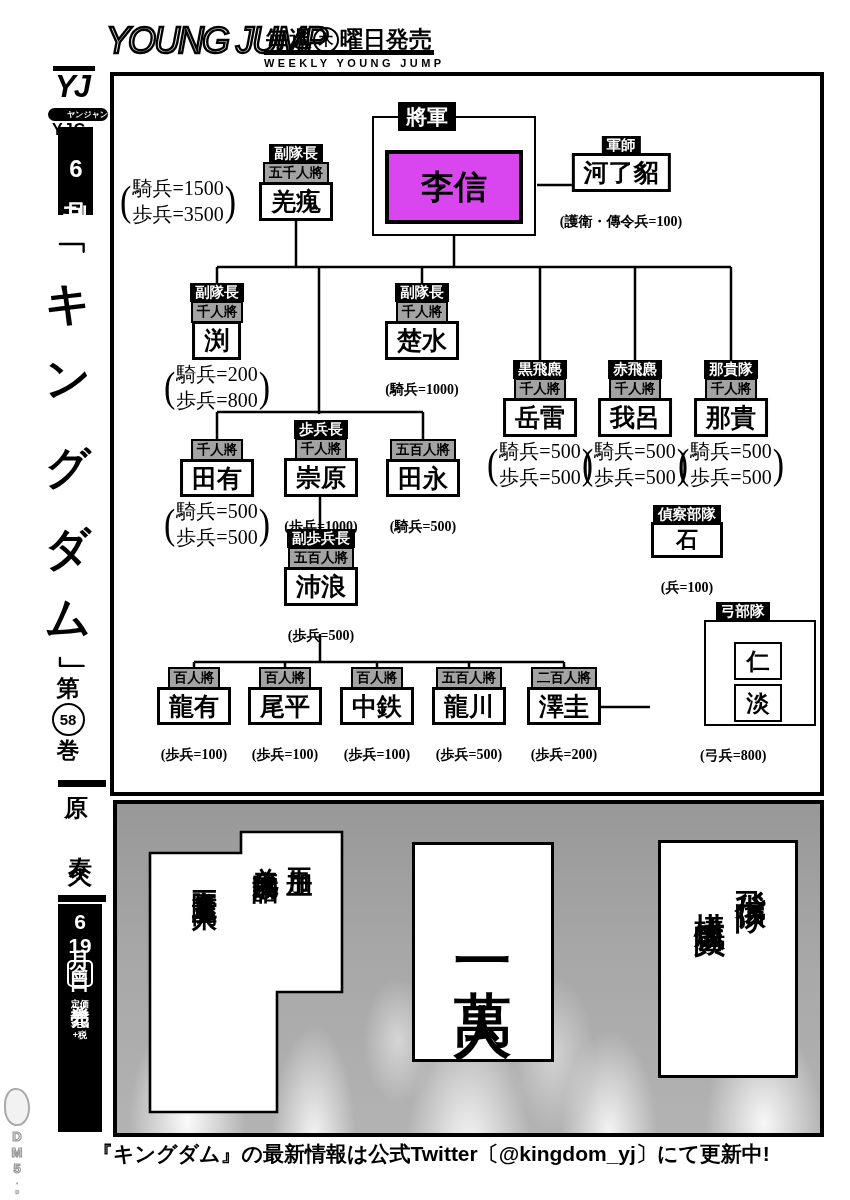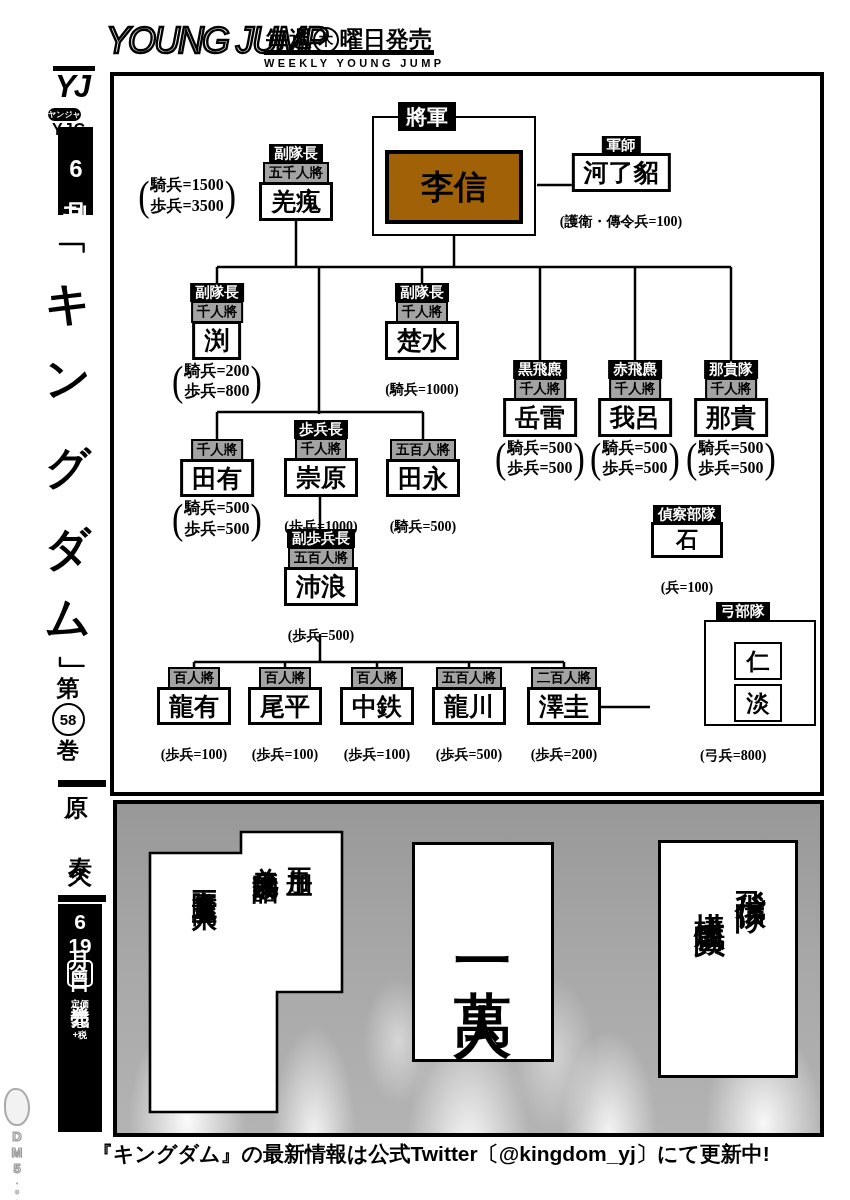--- a/index.html
+++ b/index.html
@@ -11,22 +11,22 @@
         letter-spacing:-2px;color:#fff;-webkit-text-stroke:2.4px #000;white-space:nowrap;}
   .weekly{position:absolute;left:266px;top:24px;font-size:23px;font-weight:900;white-space:nowrap;letter-spacing:0;}
   .weekly .circ{display:inline-block;width:22px;height:22px;border:2.4px solid #000;border-radius:50%;
         font-size:15px;line-height:22px;text-align:center;vertical-align:2px;margin:0 1px;font-weight:900;}
   .weekly-bar{position:absolute;left:264px;top:50px;width:170px;height:5px;background:#000;}
   .weekly-en{position:absolute;left:264px;top:57px;font-size:11px;font-weight:900;letter-spacing:3.4px;white-space:nowrap;}
 
   
   .yj-bar{position:absolute;left:53px;top:66px;width:42px;height:5px;background:#000;}
   .yj{position:absolute;left:55px;top:69px;font-size:31px;font-weight:900;font-style:italic;letter-spacing:-2px;}
-  .yanjan{position:absolute;left:48px;top:108px;width:33px;height:13px;background:#000;border-radius:7px;
-        color:#fff;font-size:8px;font-weight:bold;text-align:left;line-height:13px;}
+  .yanjan{position:absolute;left:48px;top:108px;width:60px;height:13px;background:#000;border-radius:7px;
+        color:#fff;font-size:8px;font-weight:bold;text-align:right;line-height:13px;}
   .yjc{position:absolute;left:52px;top:121px;font-size:16px;font-weight:900;letter-spacing:1px;}
   .monthly{position:absolute;left:58px;top:127px;width:35px;height:88px;background:#000;color:#fff;
         writing-mode:vertical-rl;text-orientation:upright;font-size:24px;font-weight:900;
         display:flex;align-items:center;justify-content:center;letter-spacing:2px;}
   .brk-open{position:absolute;left:58px;top:222px;font-size:30px;font-weight:bold;}
   .series-title{position:absolute;left:42px;top:252px;height:400px;writing-mode:vertical-rl;text-orientation:upright;
         font-size:45px;font-weight:900;letter-spacing:28px;line-height:1;left:46px;}
   .brk-close{position:absolute;left:58px;top:646px;font-size:30px;font-weight:bold;}
   .vol{position:absolute;left:50px;top:676px;width:36px;display:flex;flex-direction:column;align-items:center;}
   .vol .kanji{font-size:23px;font-weight:900;line-height:1.1;}
@@ -55,21 +55,21 @@
   .chart-frame{position:absolute;left:110px;top:72px;width:706px;height:716px;border:4px solid #000;background:#fff;}
   .lines{position:absolute;left:0;top:0;width:706px;height:716px;z-index:1;}
   .node{position:absolute;display:flex;flex-direction:column;align-items:center;z-index:2;transform:translateX(-50%);}
   .tag{background:#000;color:#fff;font-weight:bold;font-size:14.5px;padding:1px 5px;line-height:1.2;white-space:nowrap;z-index:4;}
   .rank{background:#a3a3a3;border:2px solid #000;font-weight:bold;font-size:13.5px;padding:0 4px;line-height:1.3;
         margin-top:-1px;white-space:nowrap;z-index:4;}
   .nbox{background:#fff;border:3px solid #000;font-weight:bold;font-size:25px;line-height:1.15;padding:2px 9px;
         margin-top:-2px;white-space:nowrap;z-index:3;}
   .note{font-family:"Liberation Serif",serif;font-size:14px;font-weight:bold;margin-top:21px;white-space:nowrap;z-index:3;}
   .note2{display:flex;align-items:center;margin-top:1px;z-index:3;}
-  .note2 .col{display:flex;flex-direction:column;font-family:"Liberation Serif",serif;font-size:16px;font-weight:bold;line-height:1.3;white-space:nowrap;}
+  .note2 .col{display:flex;flex-direction:column;font-family:"Liberation Serif",serif;font-size:20px;font-weight:normal;line-height:1.3;white-space:nowrap;}
   .bp{font-family:"Liberation Serif",serif;font-size:34px;font-weight:400;transform:scaleY(1.25);line-height:1;padding:0 1px;}
 
   
   .n1{left:507px;top:60px;}   
   .n2{left:182px;top:68px;}   
   .n2 .sidenote{position:absolute;right:96px;top:30px;}
   .n3{left:103px;top:207px;}  
   .n4{left:308px;top:207px;}  
   .n5{left:426px;top:284px;}  
   .n6{left:521px;top:284px;}  
@@ -82,21 +82,21 @@
   .n13{left:80px;top:592px;}
   .n14{left:171px;top:592px;}
   .n15{left:263px;top:592px;}
   .n16{left:355px;top:592px;}
   .n17{left:450px;top:592px;}
   .n18{left:590px;top:526px;align-items:flex-start;transform:none;} 
 
   .shogun{position:absolute;left:258px;top:40px;width:160px;height:116px;border:2.5px solid #000;background:#fff;z-index:2;}
   .shogun .tag{position:absolute;left:24px;top:-16px;font-size:21px;padding:2px 8px;}
   .shogun .inner{position:absolute;left:11px;top:32px;width:130px;height:66px;border:4px solid #000;
-        display:flex;align-items:center;justify-content:center;font-size:33px;font-weight:900;background:#a16207;}
+        display:flex;align-items:center;justify-content:center;font-size:33px;font-weight:900;background:#d946ef;}
 
   .bow-outer{border:2.5px solid #000;width:108px;height:102px;background:#fff;position:relative;margin-top:-1px;}
   .bow-box{position:absolute;left:28px;width:44px;height:34px;border:2.5px solid #000;display:flex;align-items:center;
         justify-content:center;font-size:23px;font-weight:bold;background:#fff;}
   .bow-box.b1{top:20px;}
   .bow-box.b2{top:62px;}
   .n18 .tag{margin-left:12px;}
   .n18 .note{margin-left:-4px;}
   .n12 .nbox{padding:2px 22px;font-size:22px;}
 

